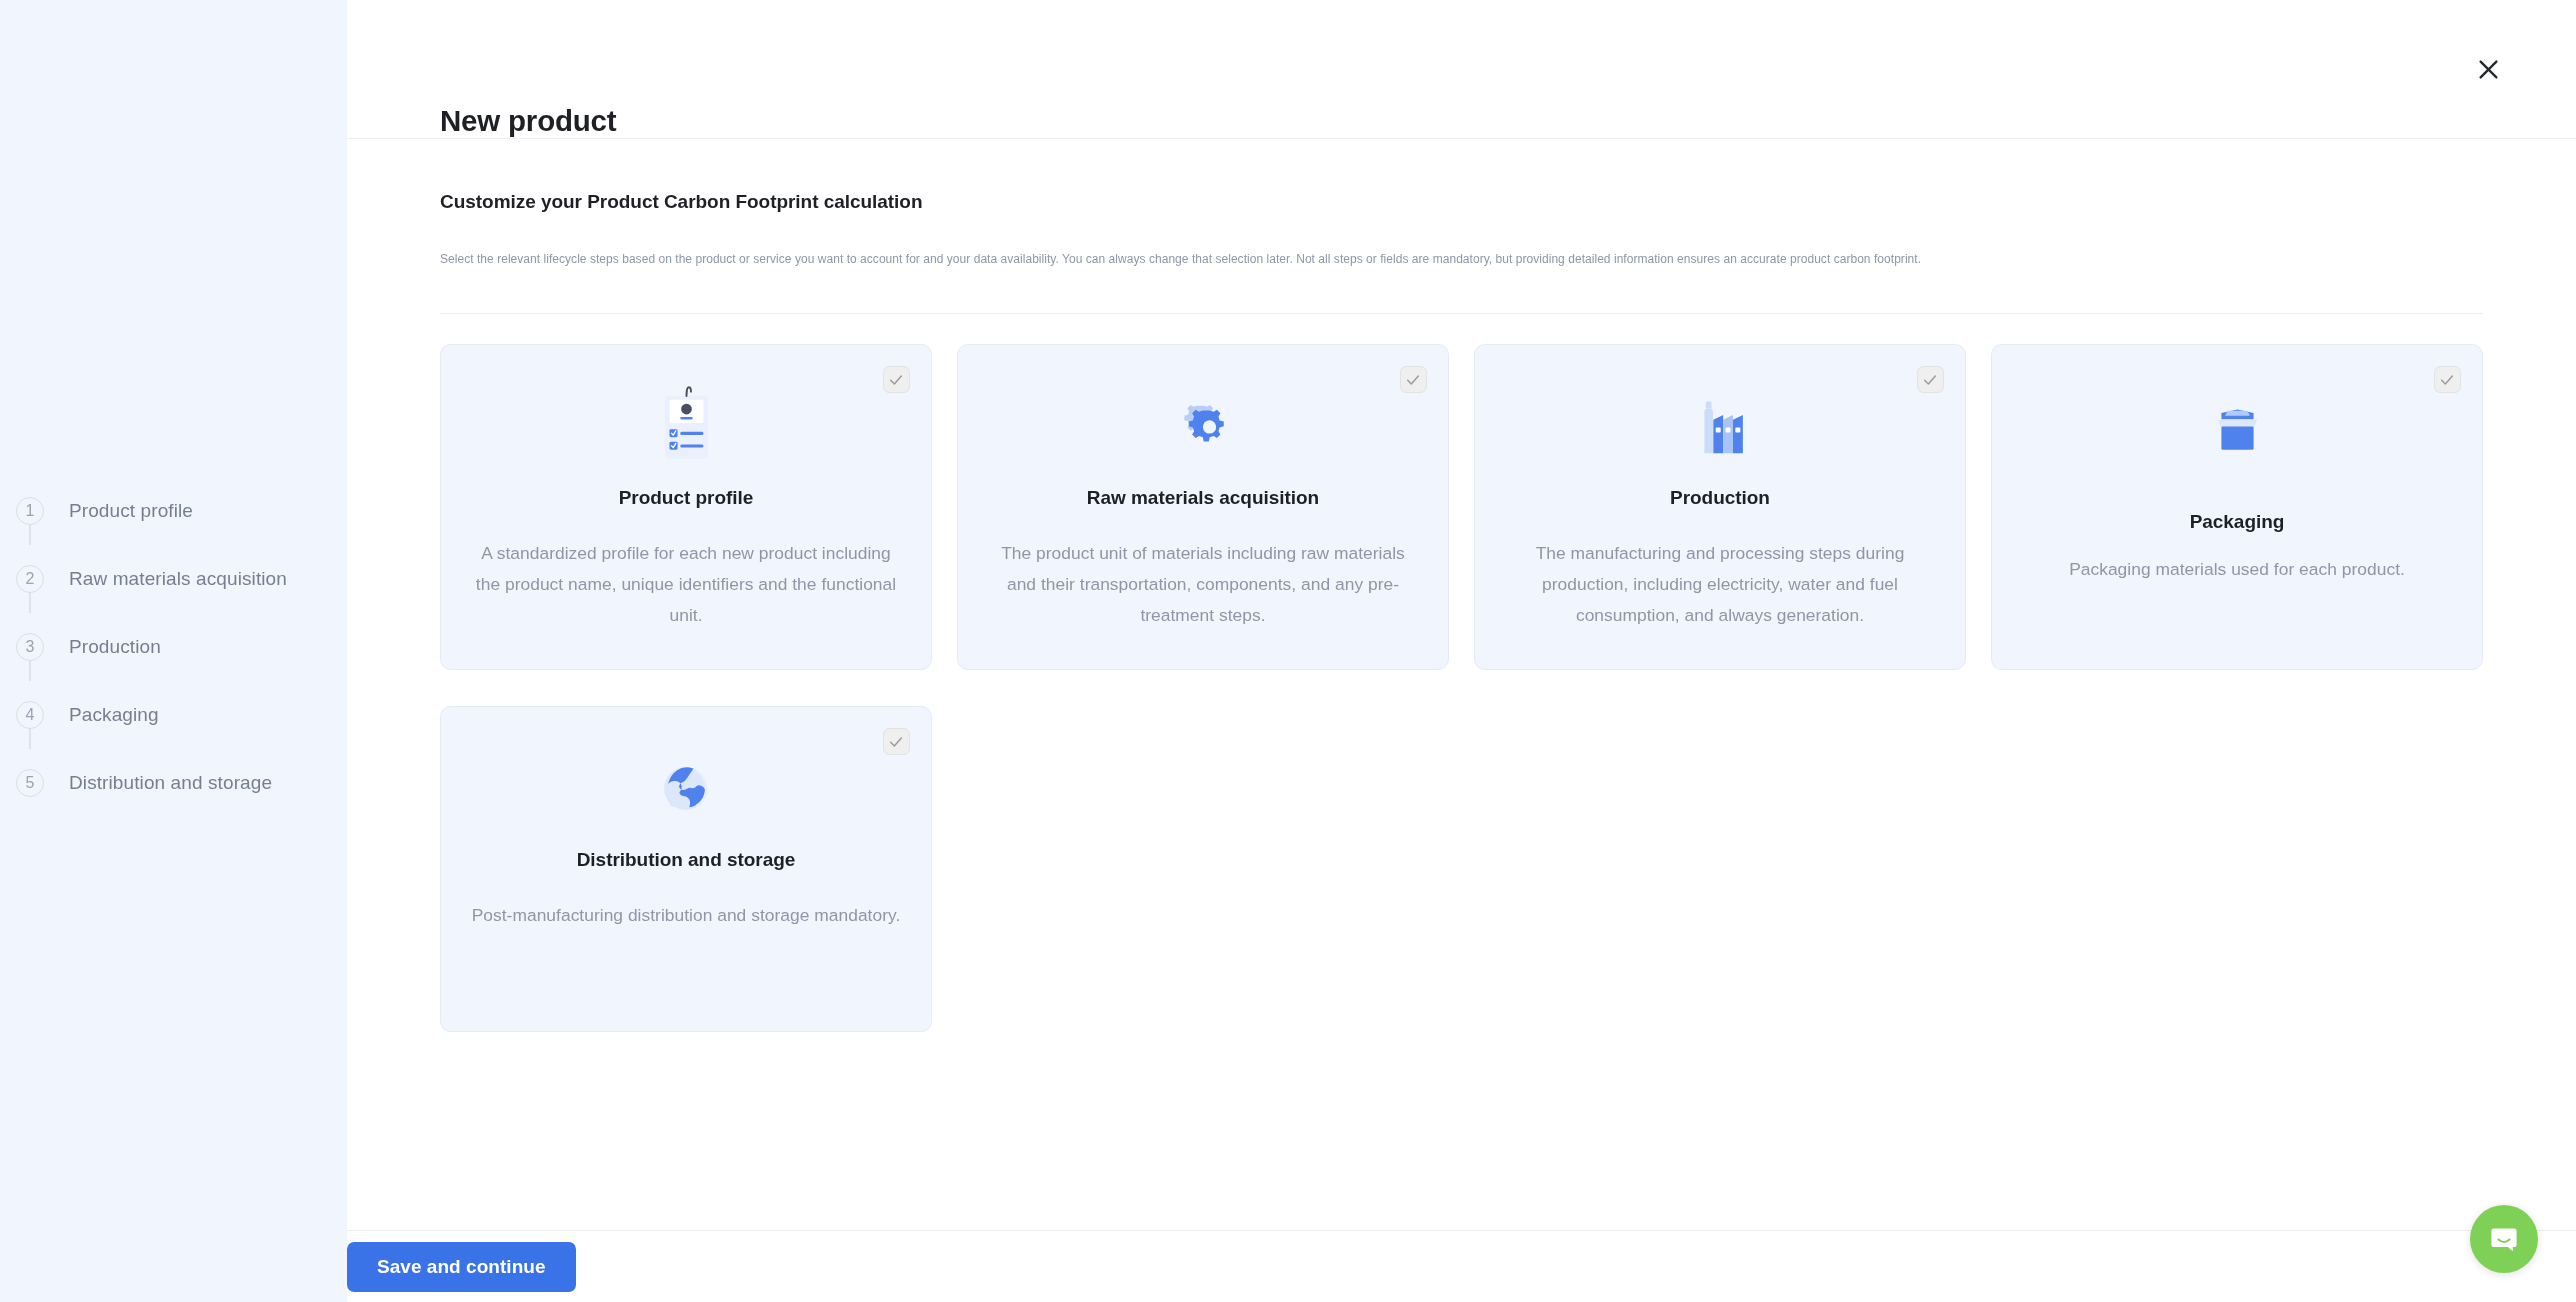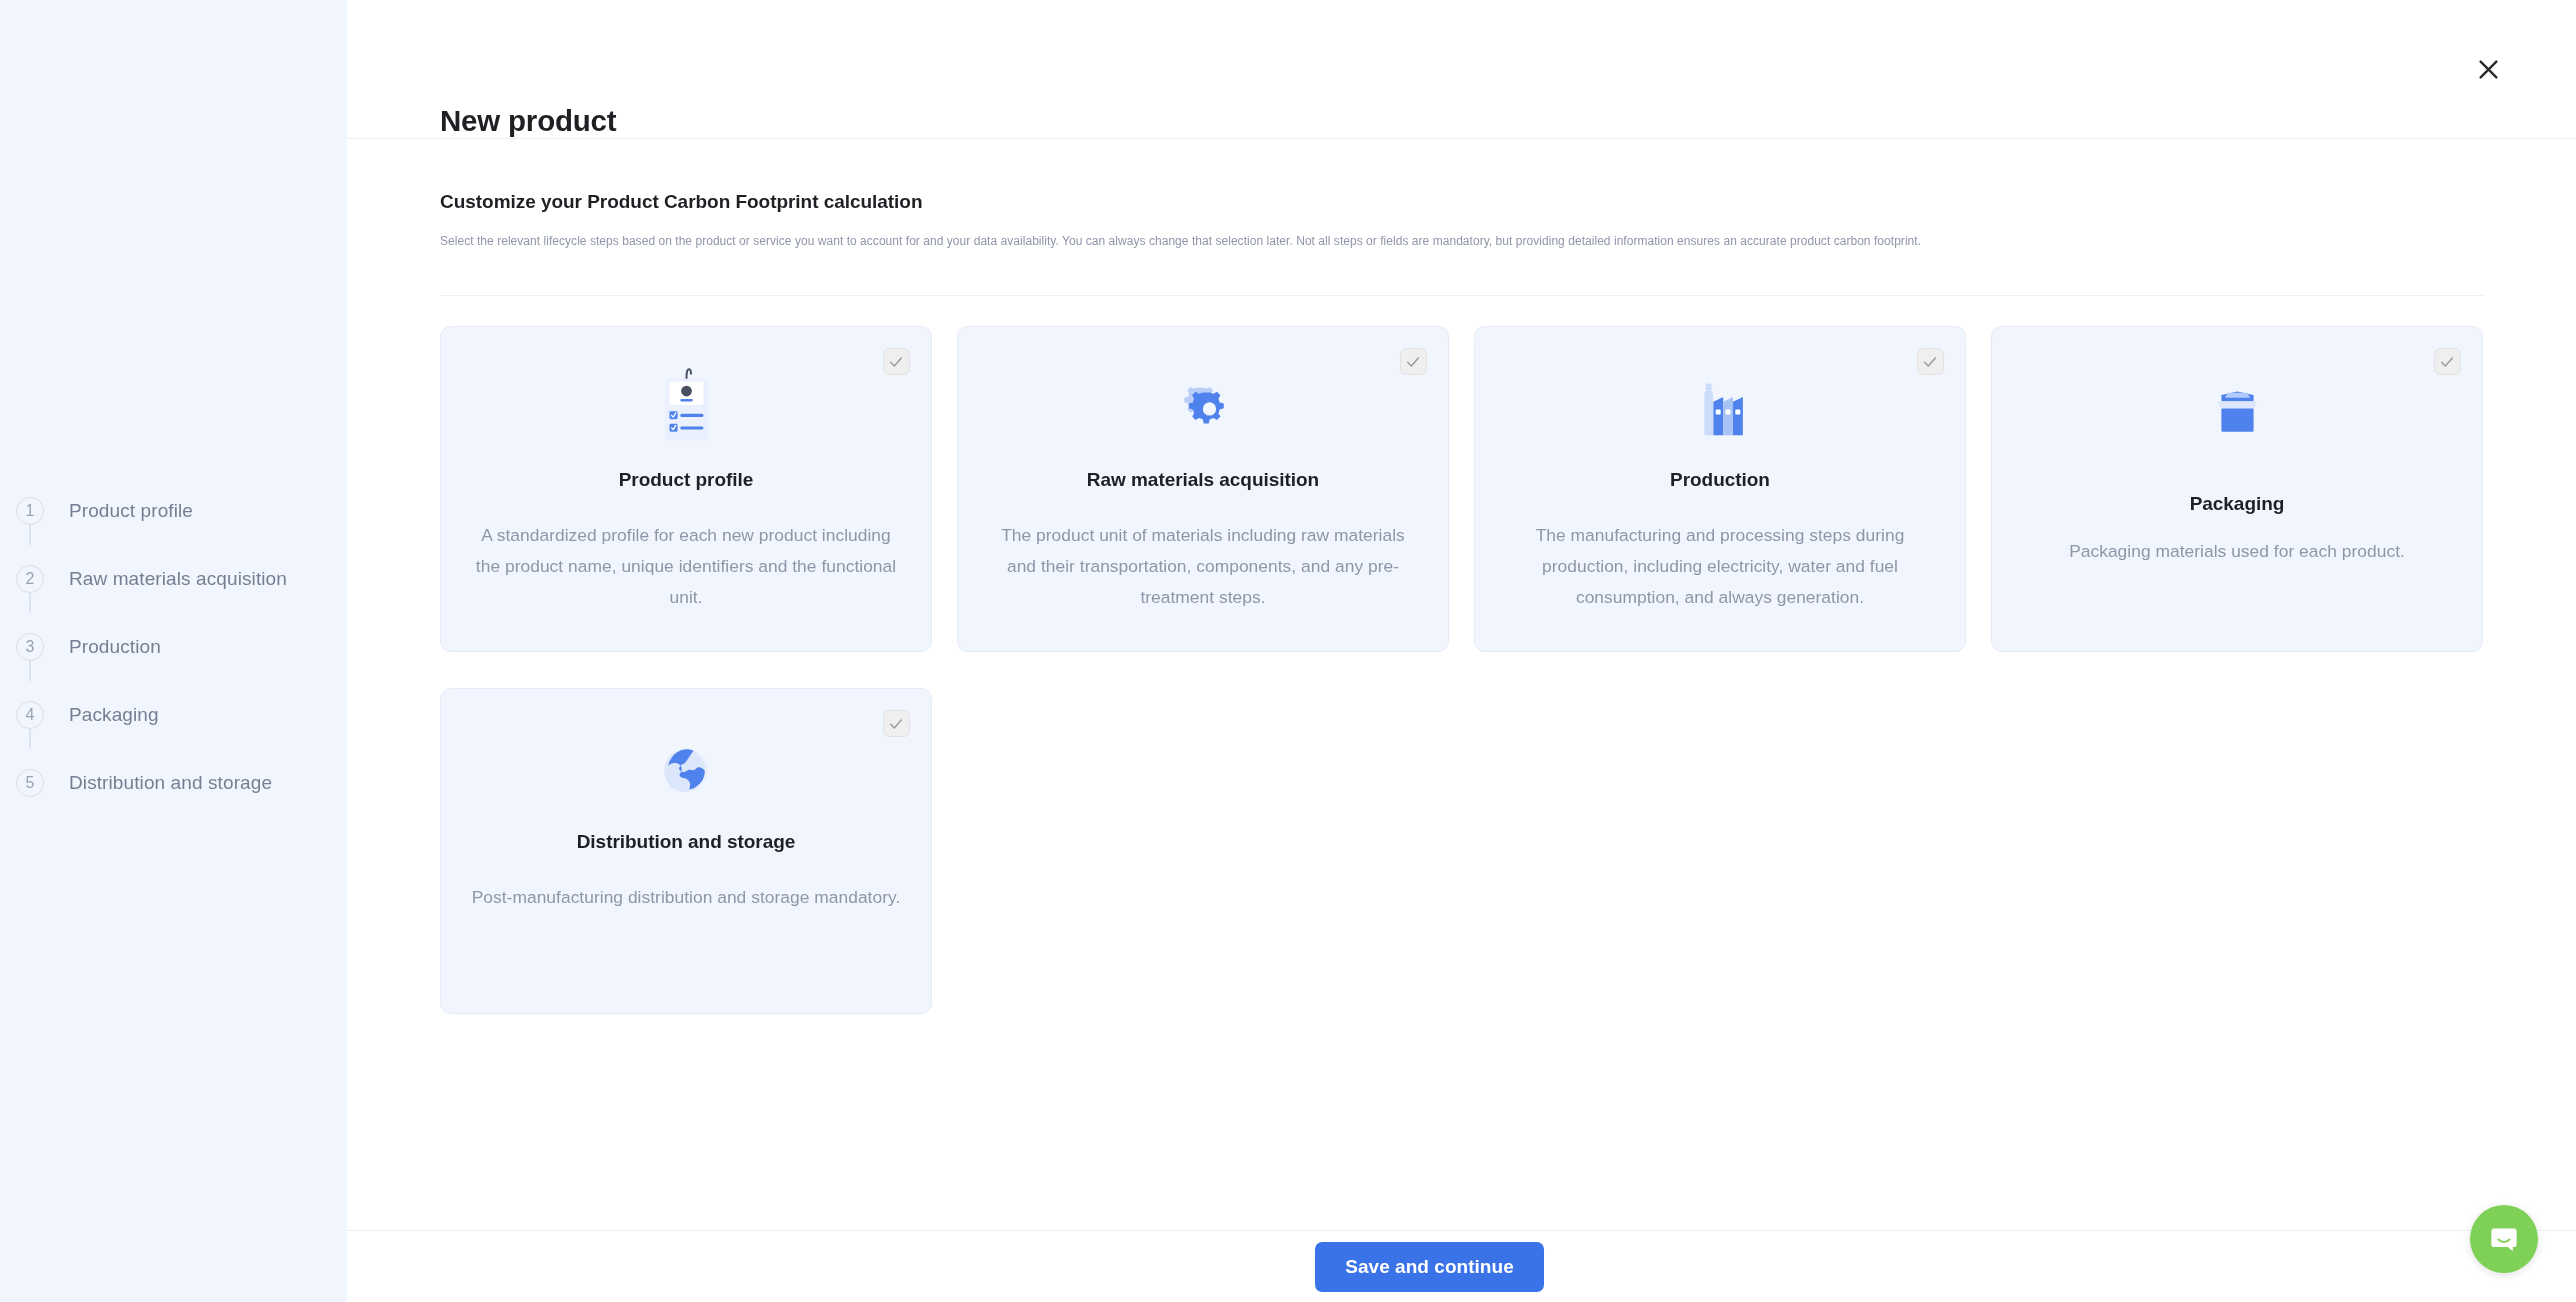--- a/index.html
+++ b/index.html
@@ -121,21 +121,21 @@
   
   .modal-body {
     padding: 52px 93px 0 93px;
     height: 1302px;
   }
 
   .section-heading {
     font-size: 19px;
     font-weight: bold;
     color: #1e2024;
-    margin-bottom: 13px;
+    margin-bottom: 31px;
     letter-spacing: -0.04px;
   }
 
   .section-desc {
     font-size: 12px;
     line-height: 30px;
     color: #8f96a8;
     max-width: 2004px;
     letter-spacing: 0.04px;
   }
@@ -220,21 +220,21 @@
   
   .modal-footer {
     position: absolute;
     left: 0;
     right: 0;
     bottom: 0;
     height: 72px;
     border-top: 1.3px solid #edeff3;
     display: flex;
     align-items: center;
-    justify-content: center;
+    justify-content: flex-start;
     padding-right: 64px;
     background: #ffffff;
   }
 
   .primary-button {
     background: #3a72e8;
     color: #ffffff;
     border: none;
     border-radius: 7.2px;
     font-family: "Liberation Sans", sans-serif;

